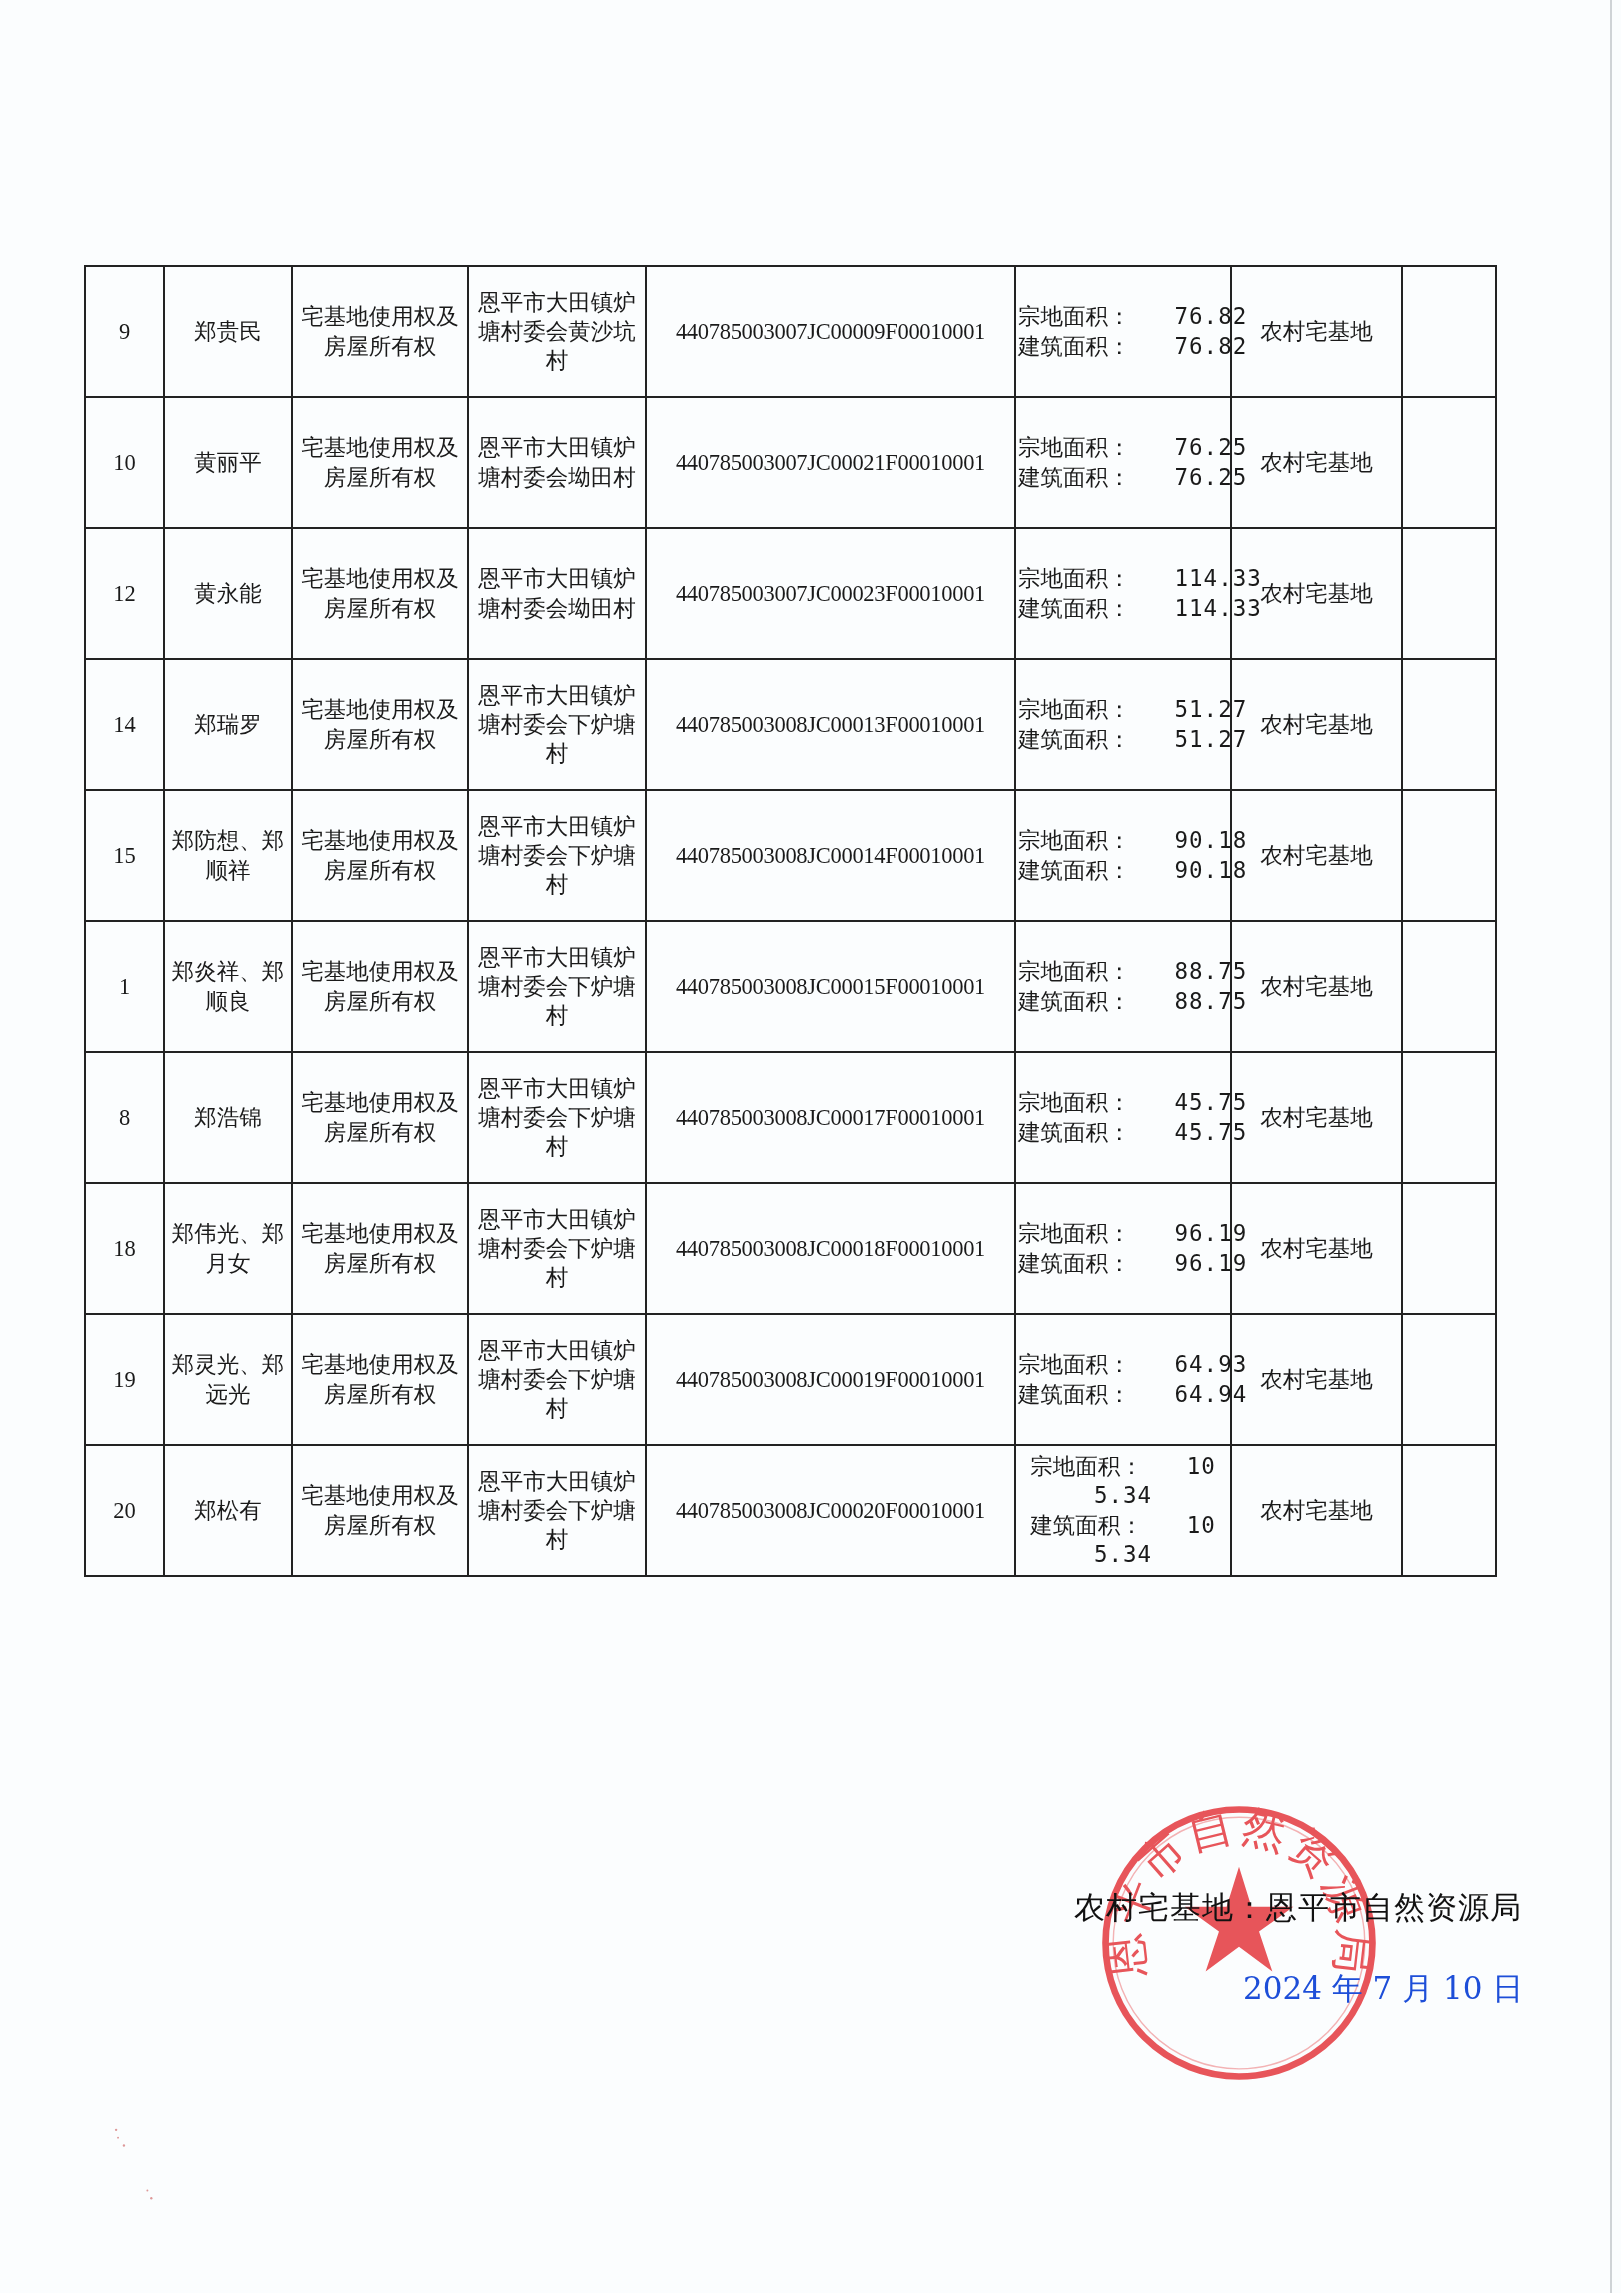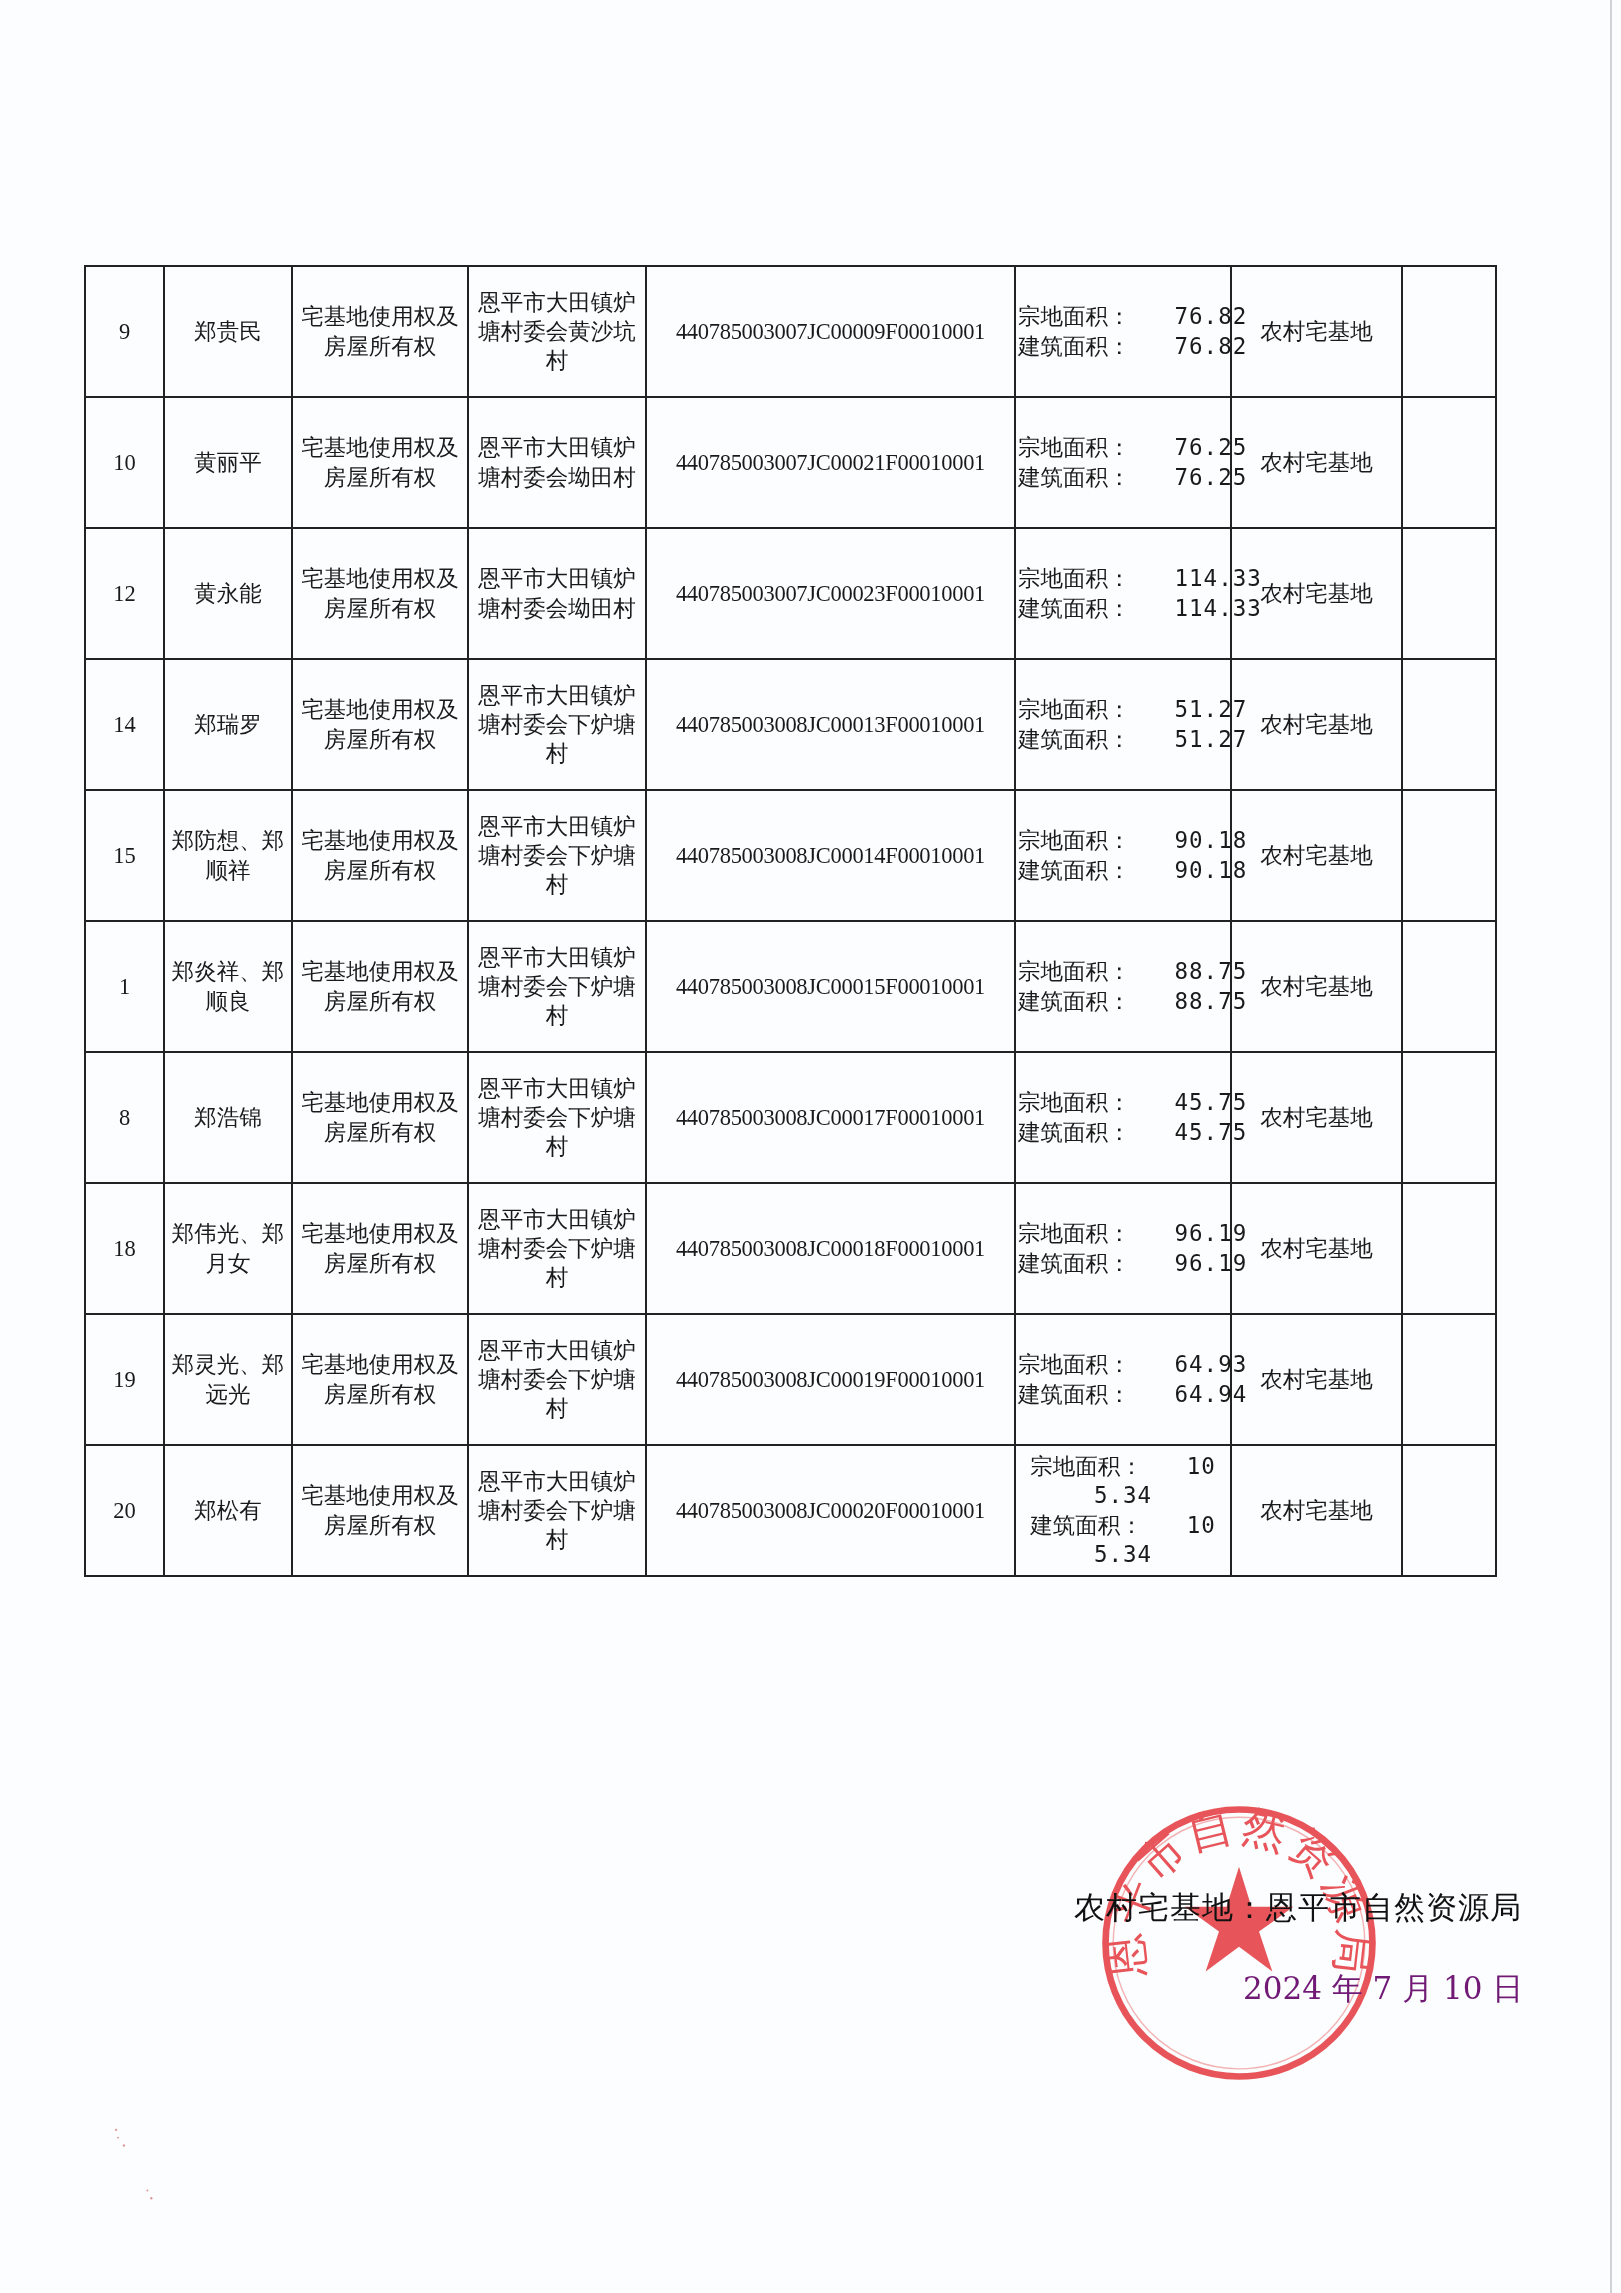--- a/index.html
+++ b/index.html
@@ -38,21 +38,21 @@
     position: absolute; left: 1096px; top: 1800px; width: 286px; height: 286px;
     pointer-events: none; opacity: 0.85; mix-blend-mode: multiply;
   }
   .footer-unit {
     position: absolute; left: 1074px; top: 1887px;
     font-size: 31px; letter-spacing: 1px; white-space: nowrap; color: #111;
     font-family: "DejaVu Serif", serif;
   }
   .footer-date {
     position: absolute; left: 1243px; top: 1968px;
-    font-size: 31px; white-space: nowrap; color: #701a75;
+    font-size: 31px; white-space: nowrap; color: #1d4ed8;
     font-family: "DejaVu Serif", serif;
   }
   .specks { position: absolute; left: 108px; top: 2122px; width: 69px; height: 88px; pointer-events: none; }
 </style>
 </head>
 <body>
 
 <div class="page-edge"></div>
 
 <table class="notice">

